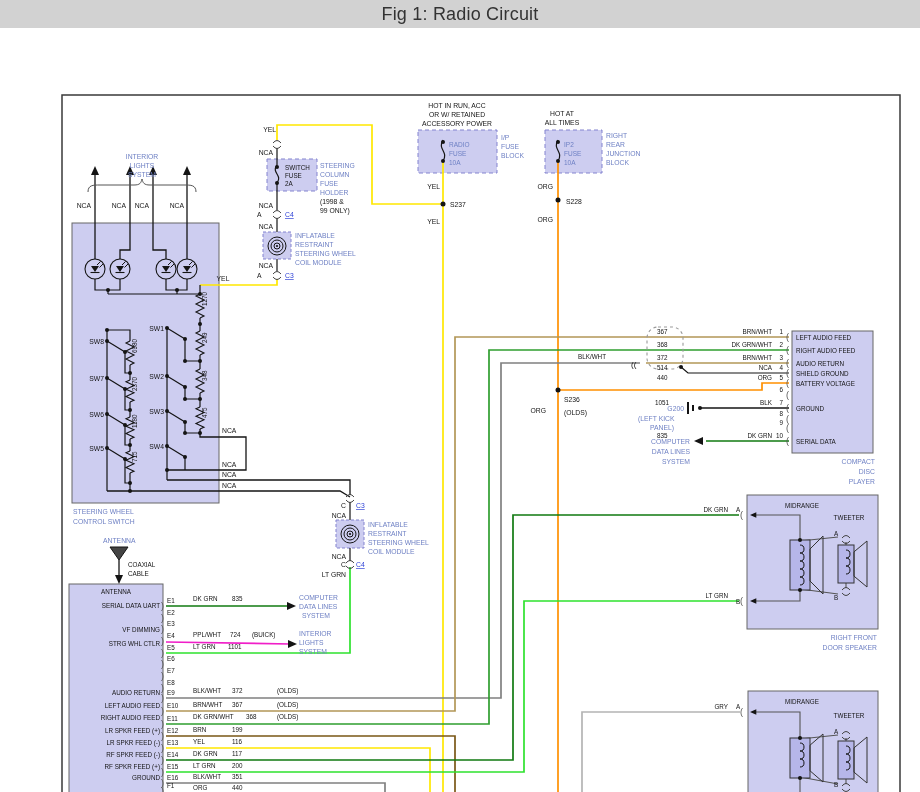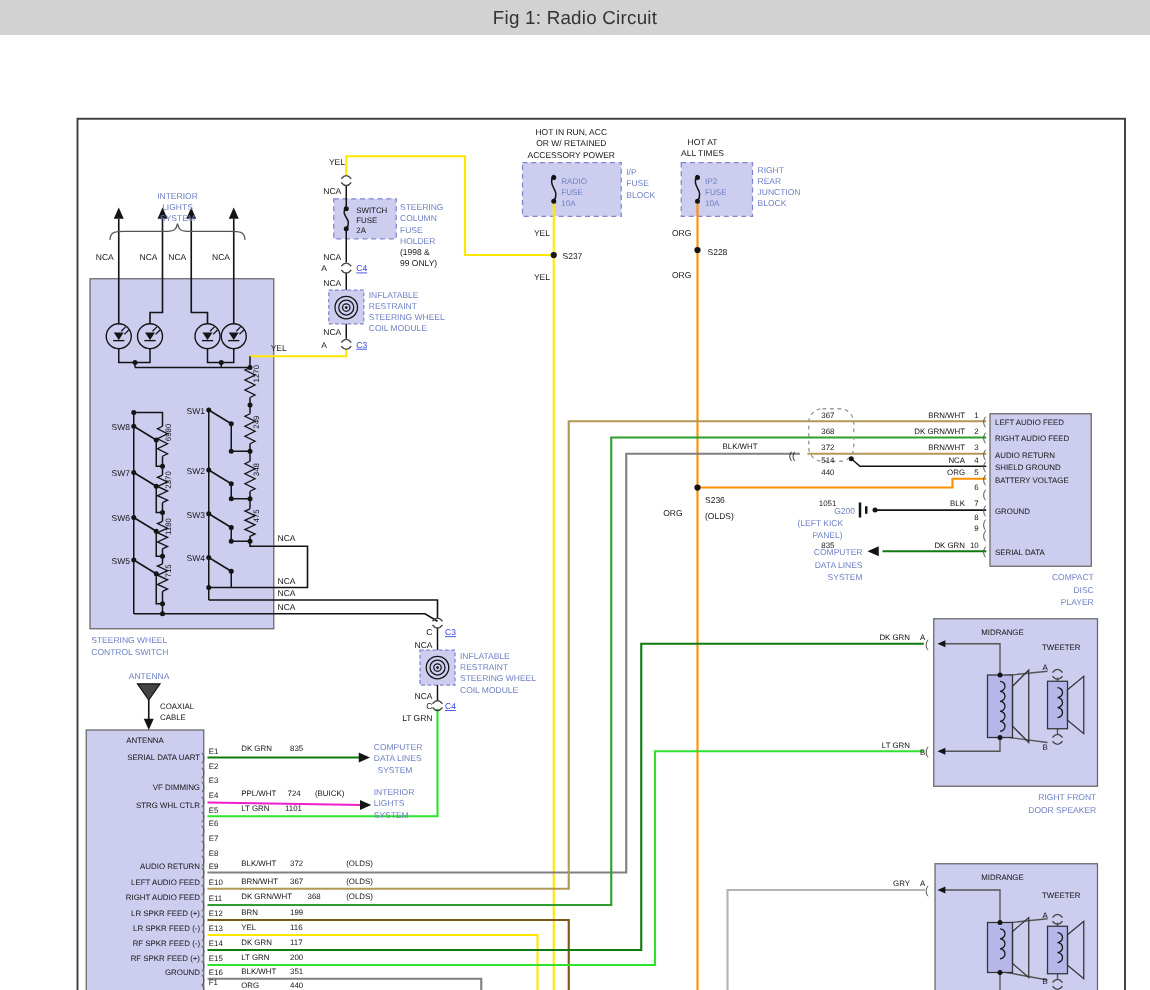--- a/index.html
+++ b/index.html
@@ -1,18 +1,18 @@
 <!DOCTYPE html>
 <html><head>
 <meta charset="utf-8">
 <style>
   html,body{margin:0;padding:0;background:#ffffff;}
   body{width:920px;height:792px;overflow:hidden;font-family:"Liberation Sans",sans-serif;}
   .titlebar{width:920px;height:28px;background:#d2d2d2;display:flex;align-items:center;justify-content:center;}
-  .titlebar span{font-size:15px;color:#333;letter-spacing:.2px;}
+  .titlebar span{font-size:18px;color:#333;letter-spacing:.2px;}
   #diagram-wrap{position:relative;width:920px;height:764px;}
   svg{display:block;font-family:"Liberation Sans",sans-serif;}
 </style>
 </head>
 <body>
 
 <div class="titlebar">
   <span>Fig 1: Radio Circuit</span>
 </div>
 <div id="diagram-wrap">

